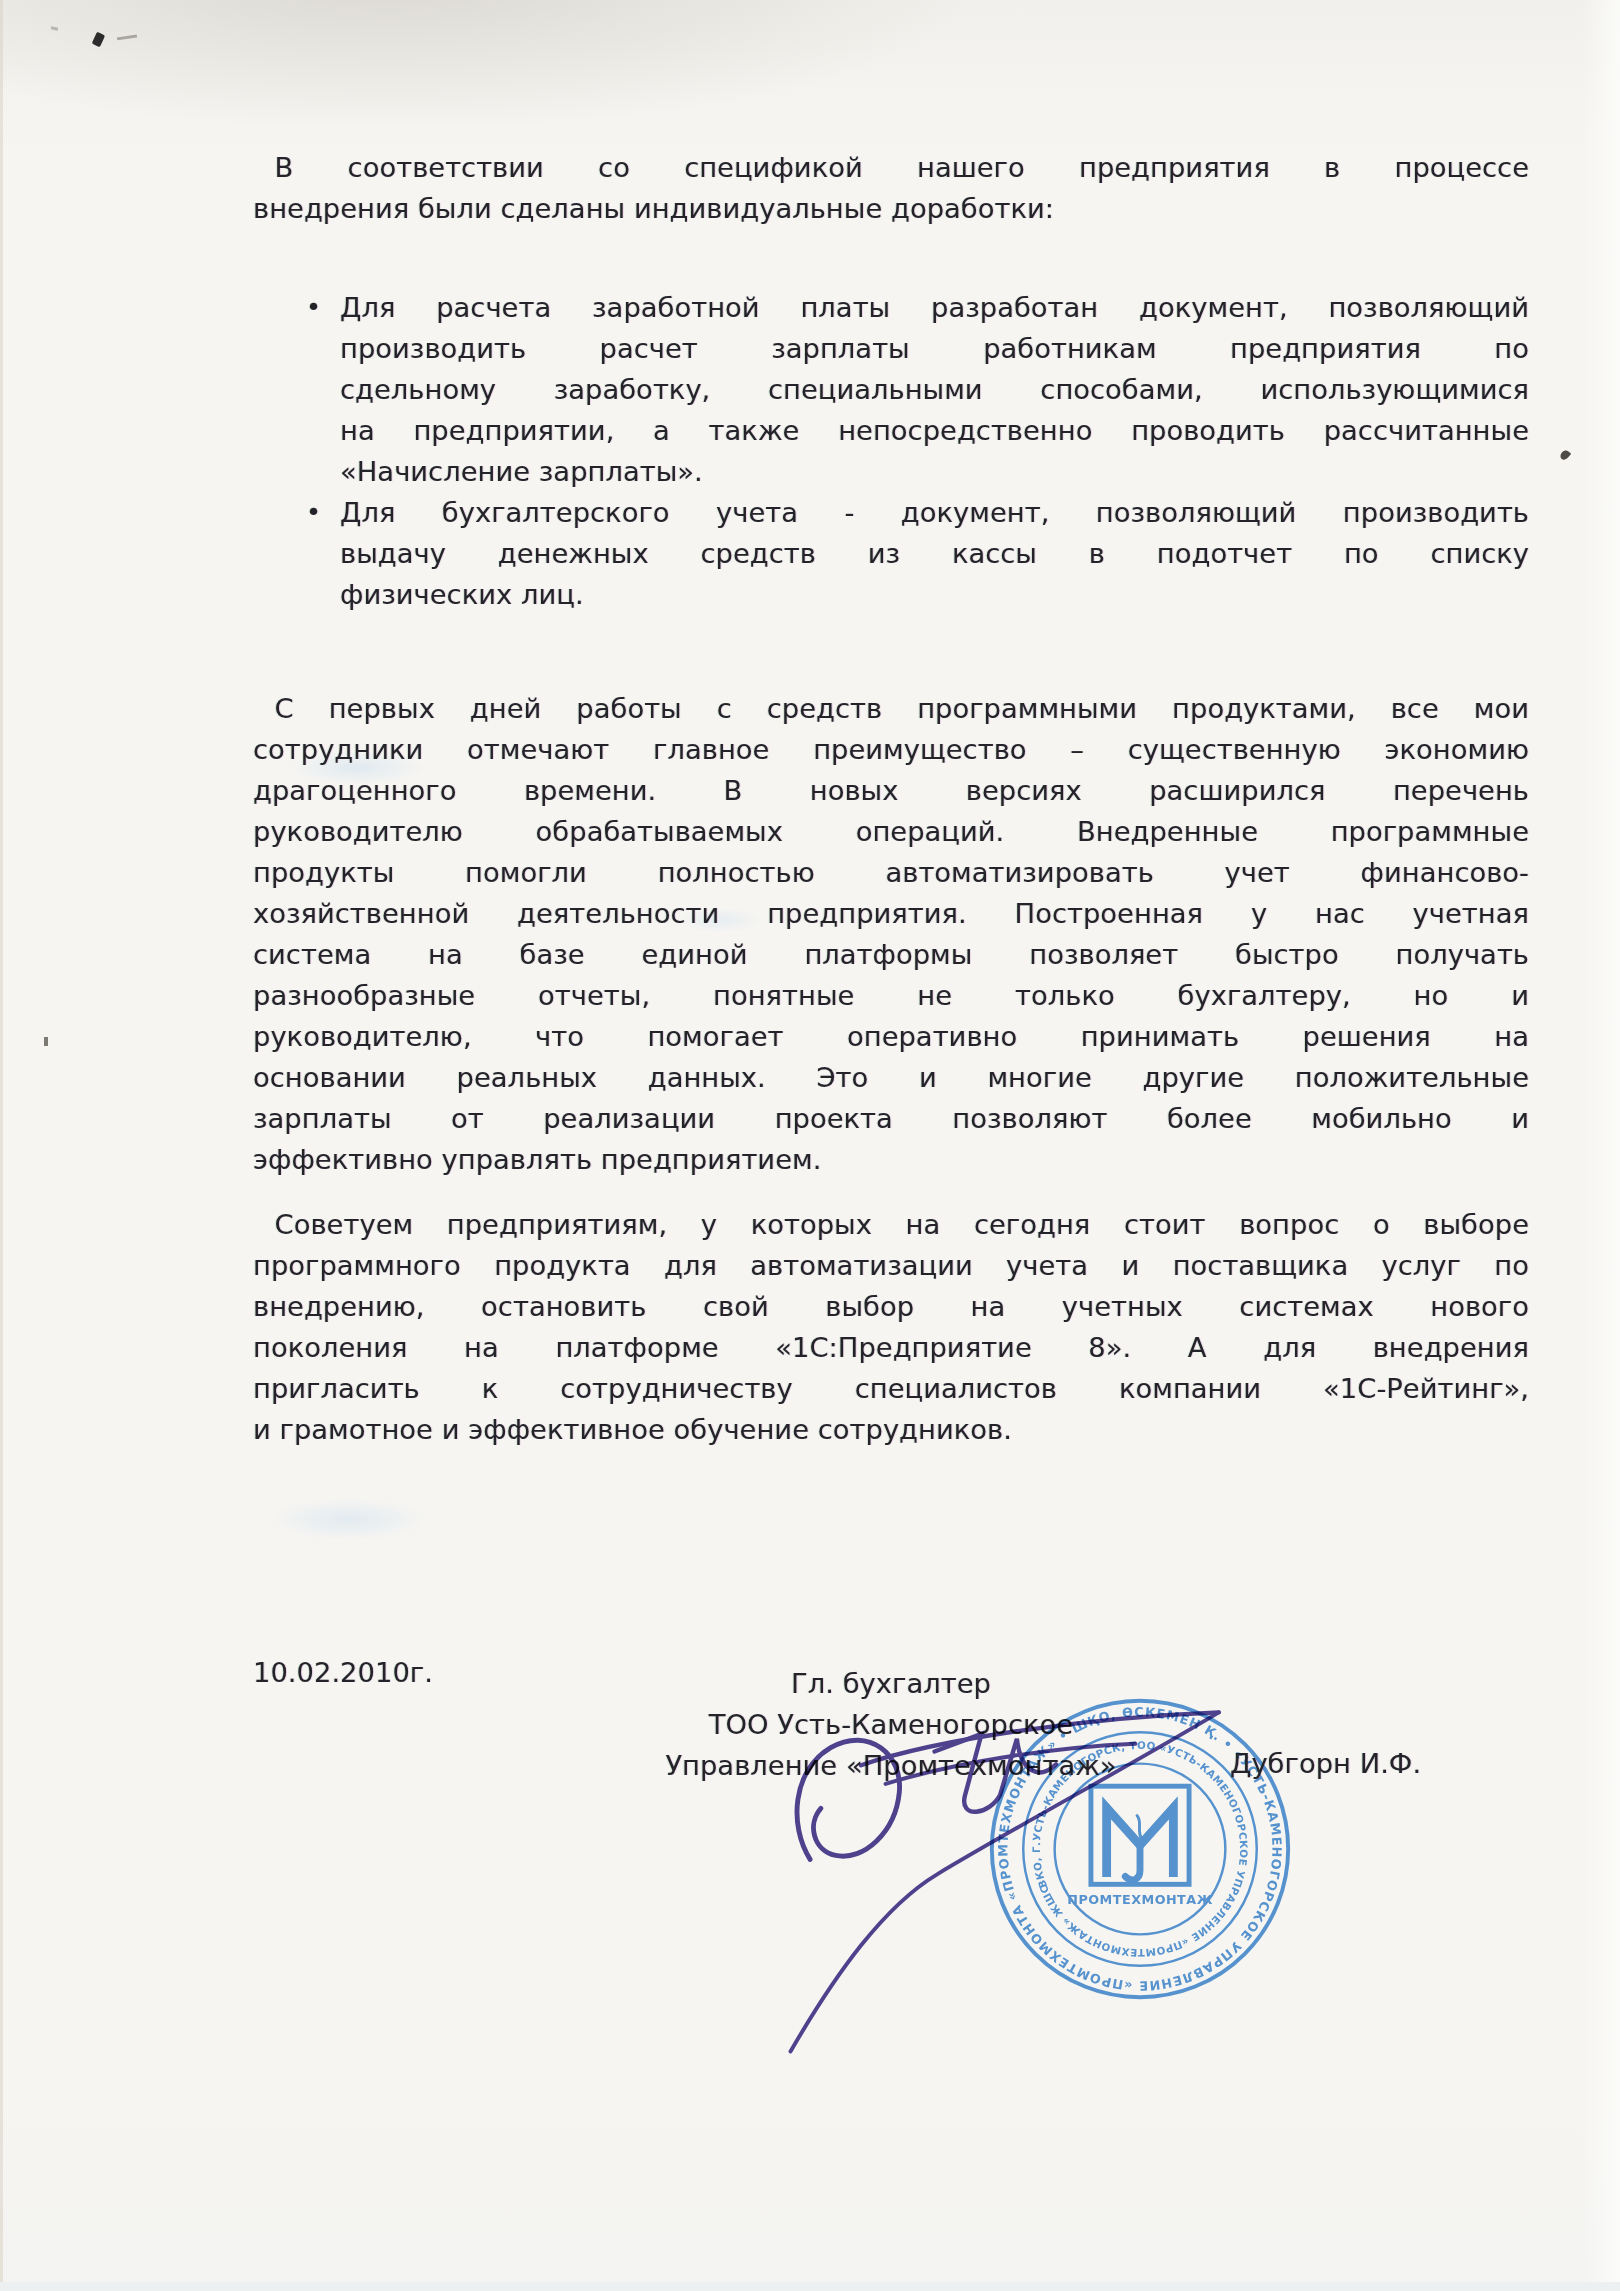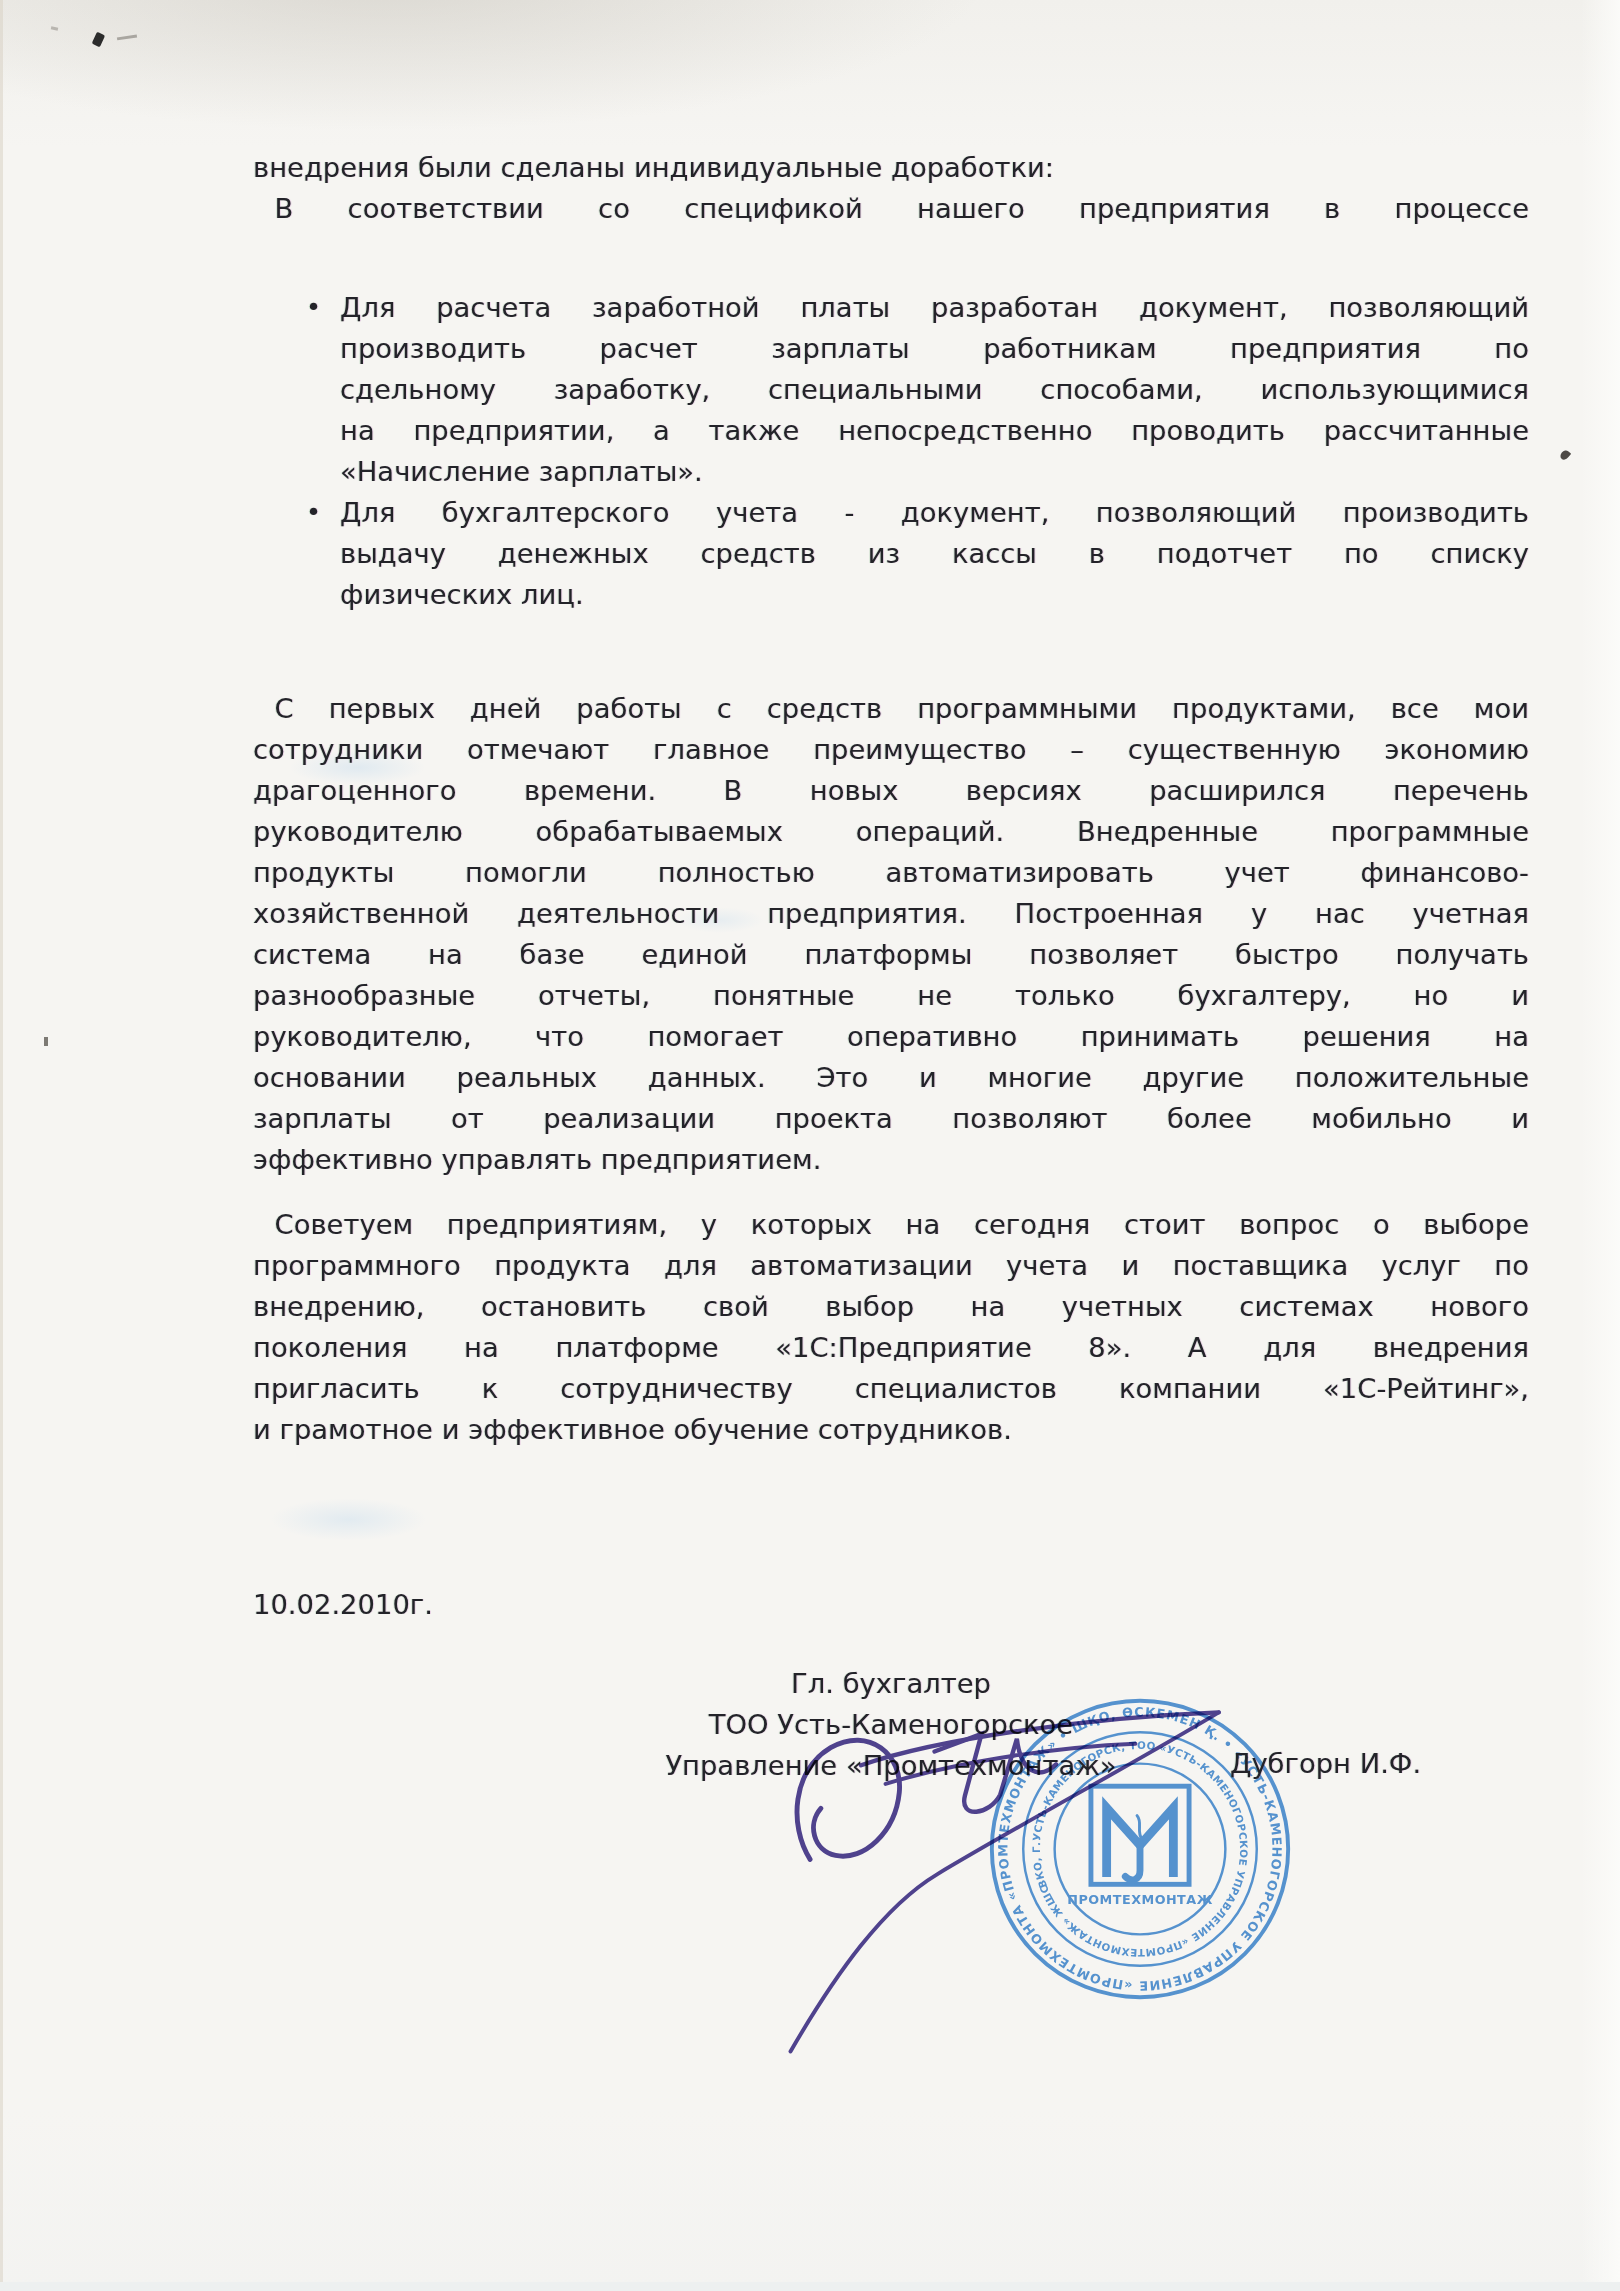--- a/index.html
+++ b/index.html
@@ -71,22 +71,22 @@
   <div class="speck sp3"></div>
   <div class="speck sp4"></div>
   <div class="speck sp5"></div>
   <div class="smudge sm1"></div>
   <div class="smudge sm2"></div>
   <div class="smudge sm3"></div>
 
   <div class="content">
 
     <div class="para" style="top:147px">
+      <div class="jline indent">В соответствии со спецификой нашего предприятия в процессе</div>
       <div class="jline last">внедрения были сделаны индивидуальные доработки:</div>
-      <div class="jline indent">В соответствии со спецификой нашего предприятия в процессе</div>
     </div>
 
     <div class="para list" style="top:287px">
       <div class="item">
         <span class="marker">•</span>
         <div class="jline">Для расчета заработной платы разработан документ, позволяющий</div>
         <div class="jline">производить расчет зарплаты работникам предприятия по</div>
         <div class="jline">сдельному заработку, специальными способами, использующимися</div>
         <div class="jline">на предприятии, а также непосредственно проводить рассчитанные</div>
         <div class="jline last">«Начисление зарплаты».</div>
@@ -116,21 +116,21 @@
 
     <div class="para" style="top:1204px">
       <div class="jline indent">Советуем предприятиям, у которых на сегодня стоит вопрос о выборе</div>
       <div class="jline">программного продукта для автоматизации учета и поставщика услуг по</div>
       <div class="jline">внедрению, остановить свой выбор на учетных системах нового</div>
       <div class="jline">поколения на платформе «1С:Предприятие 8». А для внедрения</div>
       <div class="jline">пригласить к сотрудничеству специалистов компании «1С-Рейтинг»,</div>
       <div class="jline last">и грамотное и эффективное обучение сотрудников.</div>
     </div>
 
-    <div class="dateline" style="top:1584px">10.02.2010г.</div>
+    <div class="dateline" style="top:1652px">10.02.2010г.</div>
 
     <div class="para" style="top:1663px">
       <div class="pline">Гл. бухгалтер</div>
       <div class="pline">ТОО Усть-Каменогорское</div>
       <div class="pline">Управление «Промтехмонтаж»</div>
     </div>
   </div>
 
   <svg class="stamp" viewBox="-160 -160 320 320">
     <g fill="none" stroke="#4a8fd6">

